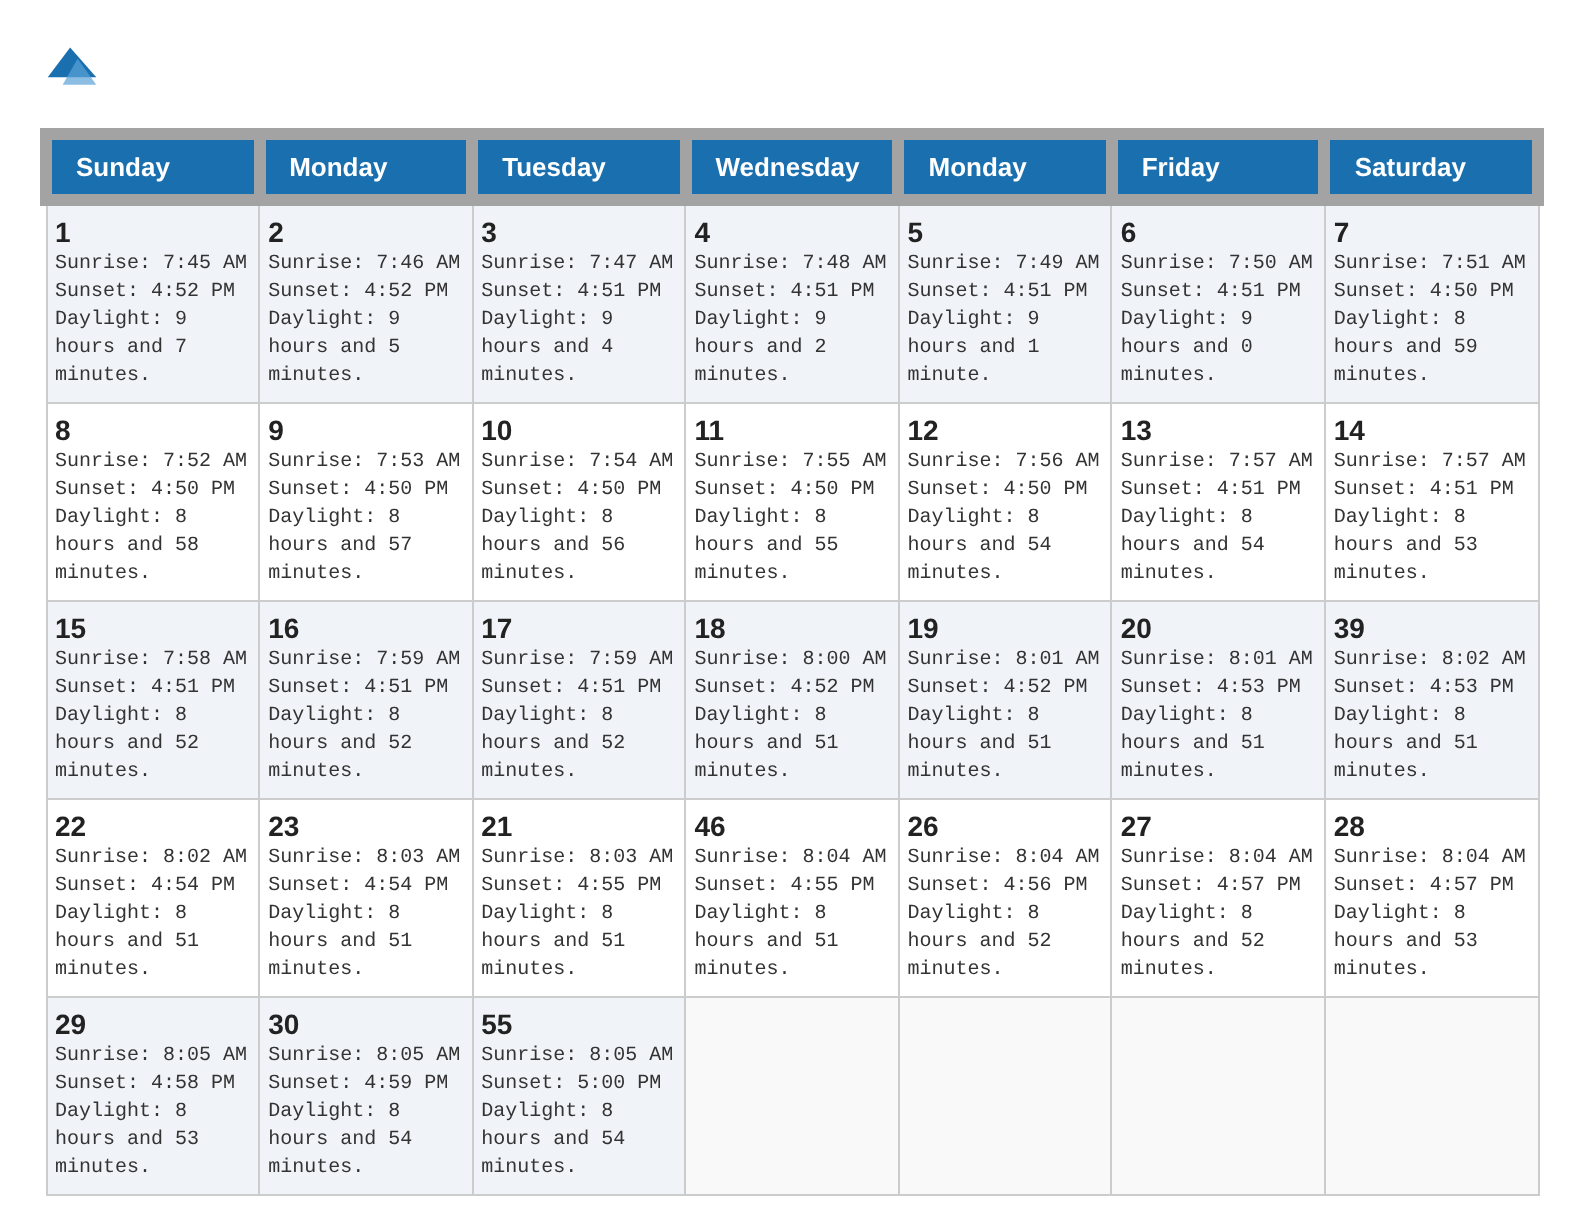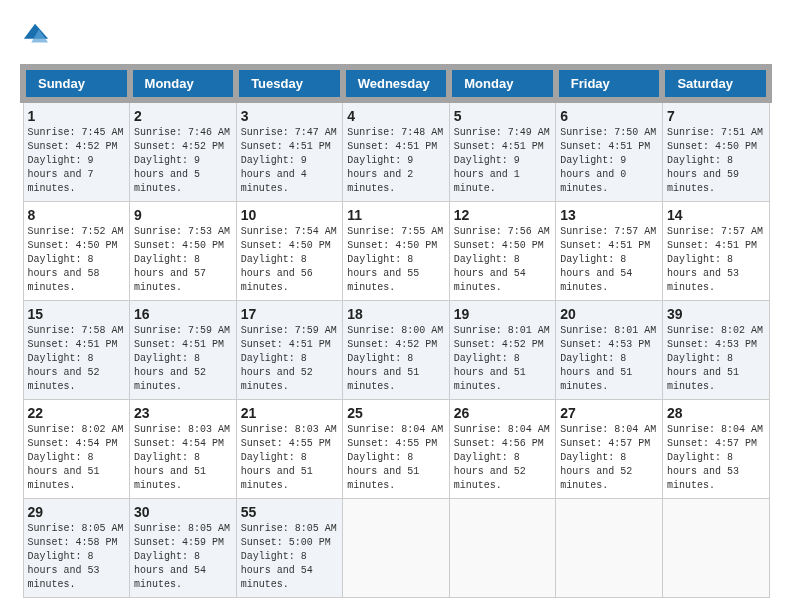--- a/index.html
+++ b/index.html
@@ -324,21 +324,21 @@
       </td>
         <td>
         <span class="day-number">21</span>
         <div class="day-info">
           Sunrise: 8:03 AM<br>
           Sunset: 4:55 PM<br>
           Daylight: 8 hours and 51 minutes.
         </div>
       </td>
         <td>
-        <span class="day-number">25</span>
+        <span class="day-number">46</span>
         <div class="day-info">
           Sunrise: 8:04 AM<br>
           Sunset: 4:55 PM<br>
           Daylight: 8 hours and 51 minutes.
         </div>
       </td>
         <td>
         <span class="day-number">26</span>
         <div class="day-info">
           Sunrise: 8:04 AM<br>

